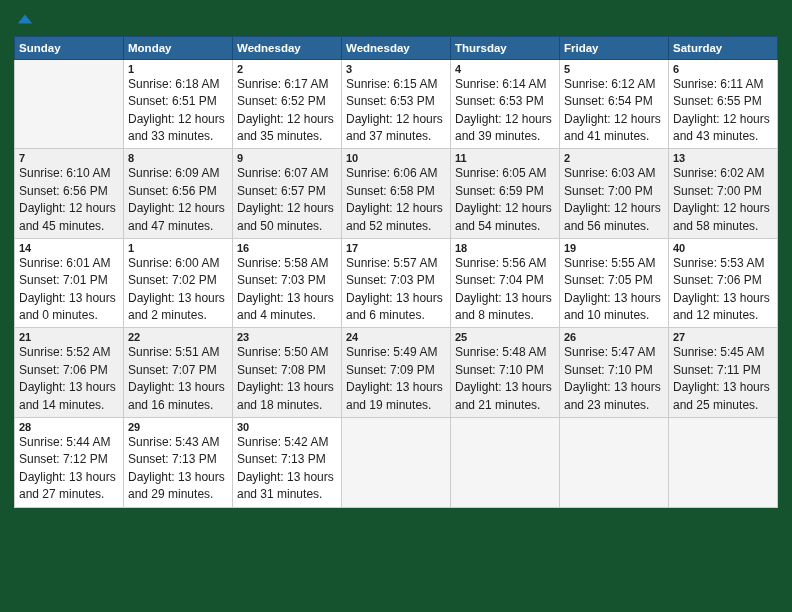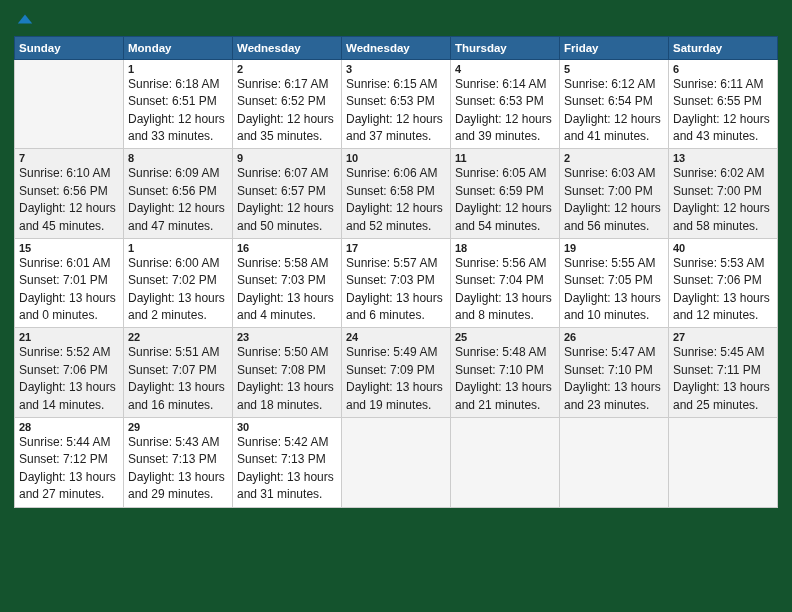--- a/index.html
+++ b/index.html
@@ -187,21 +187,21 @@
             <span class="day-num">2</span>
             <div class="sun-info">Sunrise: 6:03 AM<br>Sunset: 7:00 PM<br>Daylight: 12 hours and 56 minutes.</div>
           </td>
           <td>
             <span class="day-num">13</span>
             <div class="sun-info">Sunrise: 6:02 AM<br>Sunset: 7:00 PM<br>Daylight: 12 hours and 58 minutes.</div>
           </td>
         </tr>
         <tr>
           <td>
-            <span class="day-num">15</span>
+            <span class="day-num">14</span>
             <div class="sun-info">Sunrise: 6:01 AM<br>Sunset: 7:01 PM<br>Daylight: 13 hours and 0 minutes.</div>
           </td>
           <td>
             <span class="day-num">1</span>
             <div class="sun-info">Sunrise: 6:00 AM<br>Sunset: 7:02 PM<br>Daylight: 13 hours and 2 minutes.</div>
           </td>
           <td>
             <span class="day-num">16</span>
             <div class="sun-info">Sunrise: 5:58 AM<br>Sunset: 7:03 PM<br>Daylight: 13 hours and 4 minutes.</div>
           </td>

